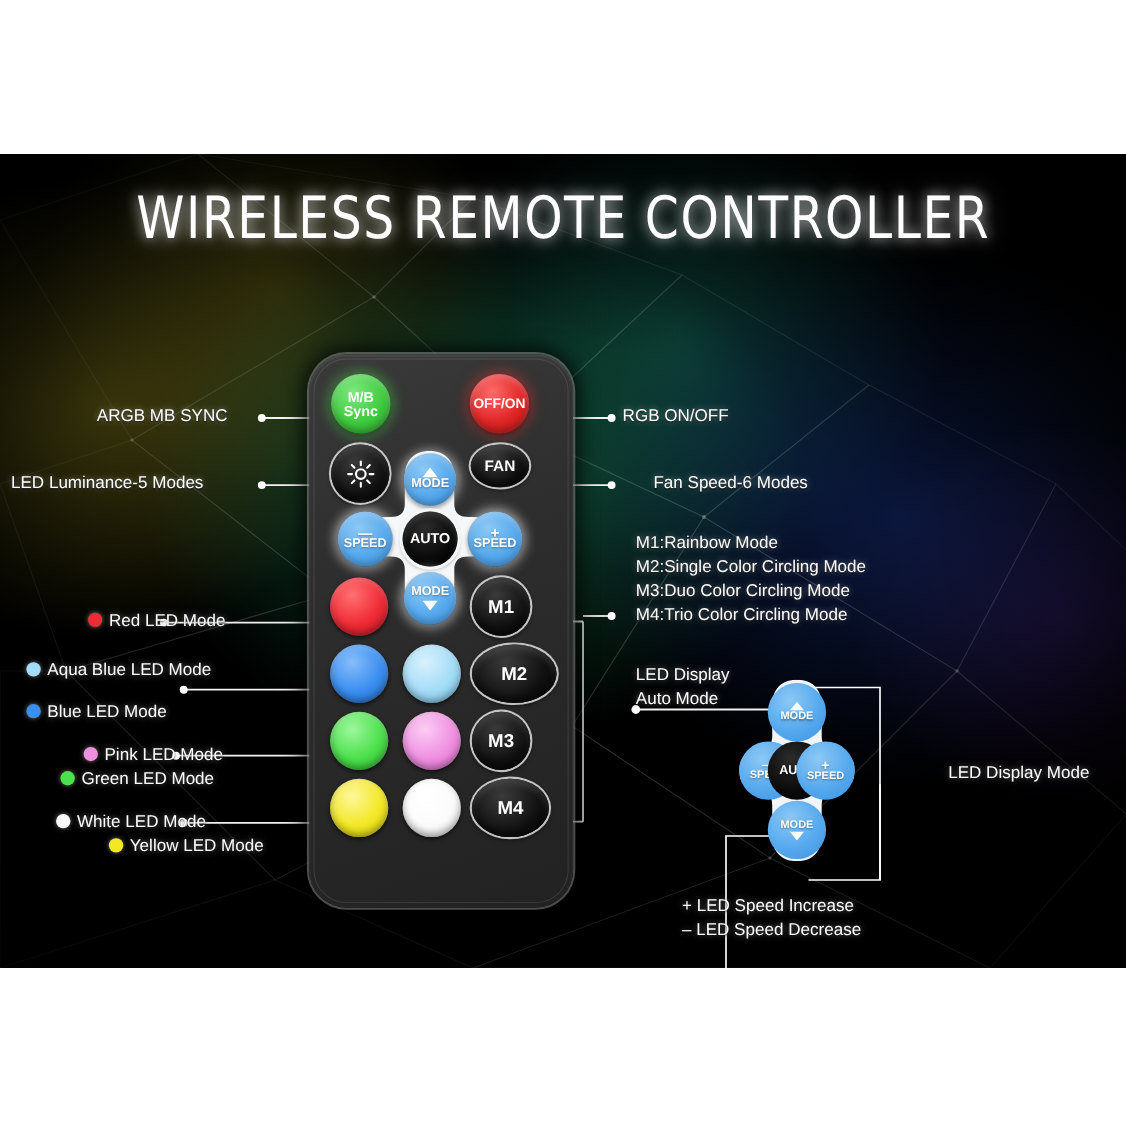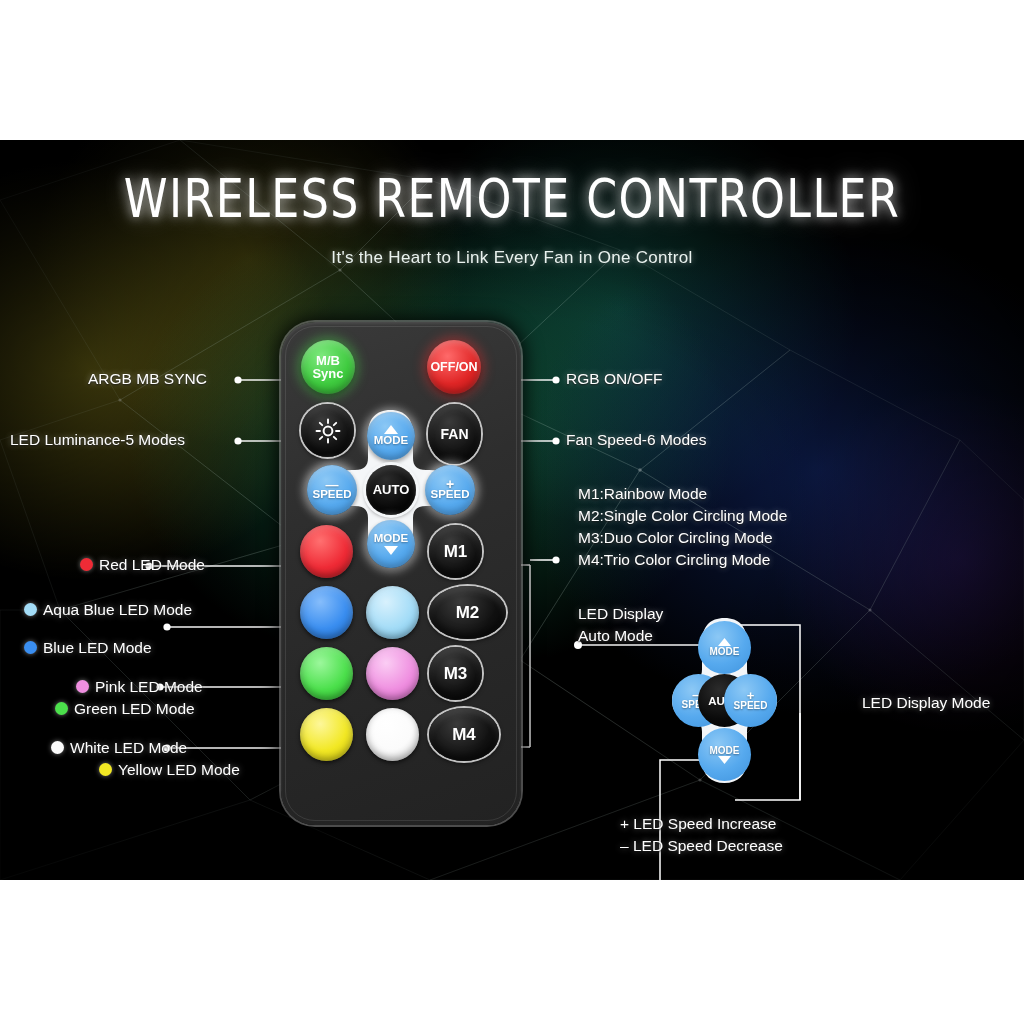--- a/index.html
+++ b/index.html
@@ -106,21 +106,20 @@
             <circle cx="700" cy="640" r="1.6"></circle>
           <circle cx="60" cy="470" r="1.6"></circle>
         </g>
       </svg>
     </div>
 
     <div class="bglayer" id="bg-vign"></div>
   </div>
 
   <div id="title">WIRELESS REMOTE CONTROLLER</div>
-  <div id="subtitle">It's the Heart to Link Every Fan in One Control</div>
 
   <svg id="lines">
     <g stroke="#ffffff" stroke-width="1.6" fill="none" opacity=".95">
       <line x1="238" y1="240" x2="300" y2="240"></line>
       <line x1="238" y1="301" x2="300" y2="301"></line>
       <line x1="149" y1="426" x2="300" y2="426"></line>
       <line x1="167" y1="487" x2="375" y2="487"></line>
       <line x1="160" y1="547" x2="375" y2="547"></line>
       <line x1="167" y1="608" x2="375" y2="608"></line>
       <line x1="502" y1="240" x2="556" y2="240"></line>
@@ -192,21 +191,21 @@
           <line x1="1.5" y1="13" x2="5" y2="13"></line>
             <line x1="21" y1="13" x2="24.5" y2="13"></line>
           <line x1="4.8" y1="4.8" x2="7.2" y2="7.2"></line>
             <line x1="18.8" y1="18.8" x2="21.2" y2="21.2"></line>
           <line x1="21.2" y1="4.8" x2="18.8" y2="7.2"></line>
             <line x1="7.2" y1="18.8" x2="4.8" y2="21.2"></line>
         </g>
       </svg>
     </div>
 
-    <div class="btn ring" style="left:147px;top:82px;width:53px;height:60px;font-size:14px;color:#fff;
+    <div class="btn ring" style="left:147px;top:82px;width:53px;height:39px;font-size:14px;color:#fff;
                 background:radial-gradient(circle at 40% 30%,#3a3a3a 0%,#111 60%,#050505 100%);">
       <span>FAN</span>
     </div>
 
     <div class="btn blu glow" style="left:86px;top:90px;width:48px;height:48px;font-size:11.5px;flex-direction:column;">
       <svg width="14" height="9" viewBox="0 0 14 9" style="margin-bottom:1px;">
         <polygon points="7,0 14,9 0,9" fill="#fff"></polygon>
       </svg>
       <span>MODE</span>
     </div>
@@ -299,21 +298,21 @@
   <div class="lbl" style="left:51px;top:739px;text-align:center;">
     <span class="dot" style="background:#fbfbfb;"></span><span>White LED Mode</span>
   </div>
   <div class="lbl" style="left:55px;top:761px;padding-left:44px;">
     <span class="dot" style="background:#f2e824;"></span><span>Yellow LED Mode</span>
   </div>
 
   <div class="lbl r" style="left:566px;top:370px;">
     <span>RGB ON/OFF</span>
   </div>
-  <div class="lbl r" style="left:566px;top:431px;">
+  <div class="lbl r" style="left:594px;top:431px;">
     <span>Fan Speed-6 Modes</span>
   </div>
 
   <div class="lbl r" style="left:578px;top:485px;">
     <span>M1:Rainbow Mode</span>
   </div>
   <div class="lbl r" style="left:578px;top:507px;">
     <span>M2:Single Color Circling Mode</span>
   </div>
   <div class="lbl r" style="left:578px;top:529px;">

